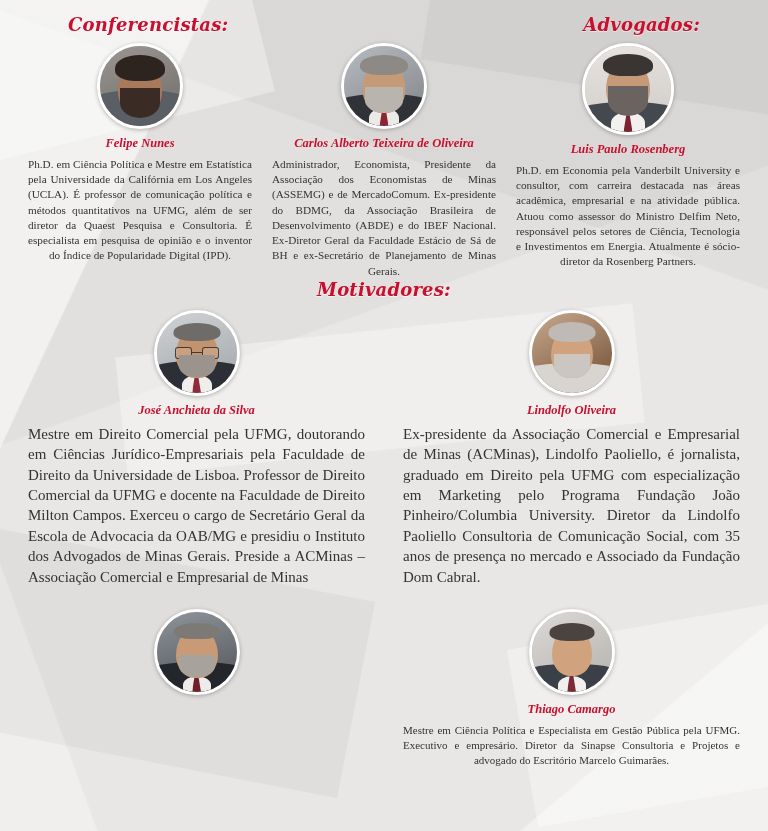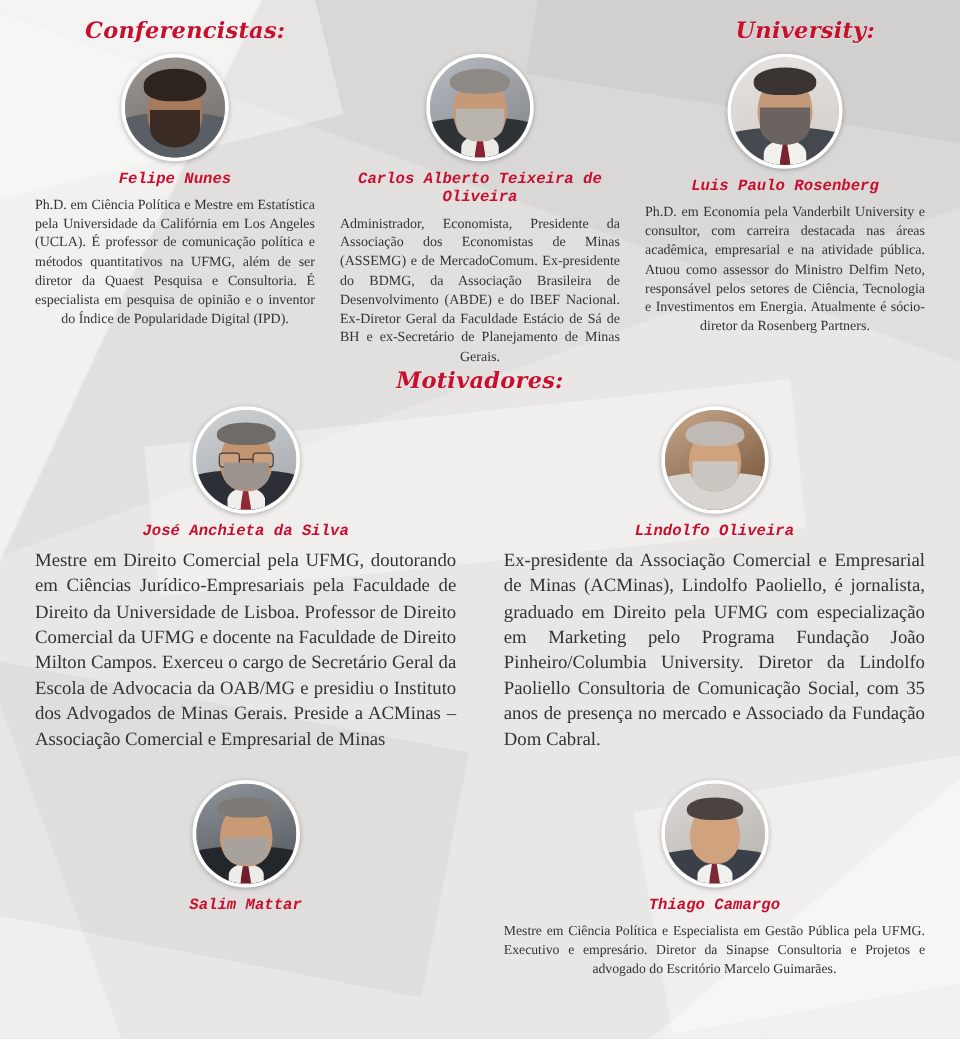--- a/index.html
+++ b/index.html
@@ -76,21 +76,21 @@
     border-radius: 50%;
     overflow: hidden;
     border: 3px solid #ffffff;
     box-shadow: 0 1px 4px rgba(0,0,0,0.28);
     position: relative;
     background: #b9b4ae;
   }
   .photo-wrap.big { width: 92px; height: 92px; }
 
   .name {
-    font-family: Liberation Mono, monospace;
+    font-family: Liberation Serif, serif;
     font-style: italic;
     font-weight: bold;
     color: #c8102e;
     font-size: 12.5px;
     margin-bottom: 6px;
     line-height: 1.2;
   }
   .bio {
     font-size: 11.2px;
     line-height: 1.36;
@@ -133,21 +133,21 @@
 <div class="bg-shape" style="left:-40px;top:-30px;width:300px;height:160px;transform:rotate(-14deg);"></div>
 <div class="bg-shape bg-dark" style="left:430px;top:-60px;width:380px;height:150px;transform:rotate(9deg);"></div>
 <div class="bg-shape" style="left:120px;top:330px;width:520px;height:120px;transform:rotate(-6deg);"></div>
 <div class="bg-shape bg-dark" style="left:-60px;top:560px;width:420px;height:200px;transform:rotate(11deg);"></div>
 <div class="bg-shape" style="left:520px;top:620px;width:330px;height:180px;transform:rotate(-10deg);"></div>
 
 <div class="page">
 
   <div class="headrow">
     <h1 class="section-title">Conferencistas:</h1>
-    <h1 class="section-title">University:</h1>
+    <h1 class="section-title">Advogados:</h1>
   </div>
 
   <div class="grid-3">
 
     <div class="person">
       <div class="photo-wrap">
         <div class="face">
           <div class="f-bg" style="background:linear-gradient(160deg,#9b9691,#6e6a66);"></div>
           <div class="f-body" style="width:118px;height:40px;background:#5a5f66;"></div>
           <div class="f-head" style="top:16px;width:44px;height:54px;background:#a9795c;"></div>
@@ -239,21 +239,20 @@
         <div class="face">
           <div class="f-bg" style="background:linear-gradient(165deg,#8f949a,#4e5257);"></div>
           <div class="f-body" style="width:118px;height:34px;background:#23262b;"></div>
           <div class="f-shirt" style="width:28px;height:18px;background:#eeecea;"></div>
           <div class="f-tie" style="background:#6f1f2b;"></div>
           <div class="f-head" style="top:16px;width:42px;height:50px;background:#c99a76;"></div>
           <div class="f-hair" style="top:11px;width:46px;height:16px;background:#7d7975;"></div>
           <div class="f-beard" style="top:43px;width:36px;height:22px;background:#a8a29d;"></div>
         </div>
       </div>
-      <div class="name">Salim Mattar</div>
     </div>
 
     <div class="person">
       <div class="photo-wrap">
         <div class="face">
           <div class="f-bg" style="background:linear-gradient(150deg,#dcd9d6,#b4b0ac);"></div>
           <div class="f-body" style="width:116px;height:32px;background:#3b4048;"></div>
           <div class="f-shirt" style="width:28px;height:18px;background:#f2f0ee;"></div>
           <div class="f-tie" style="background:#7b2b38;"></div>
           <div class="f-head" style="top:16px;width:40px;height:48px;background:#d0a37e;"></div>

